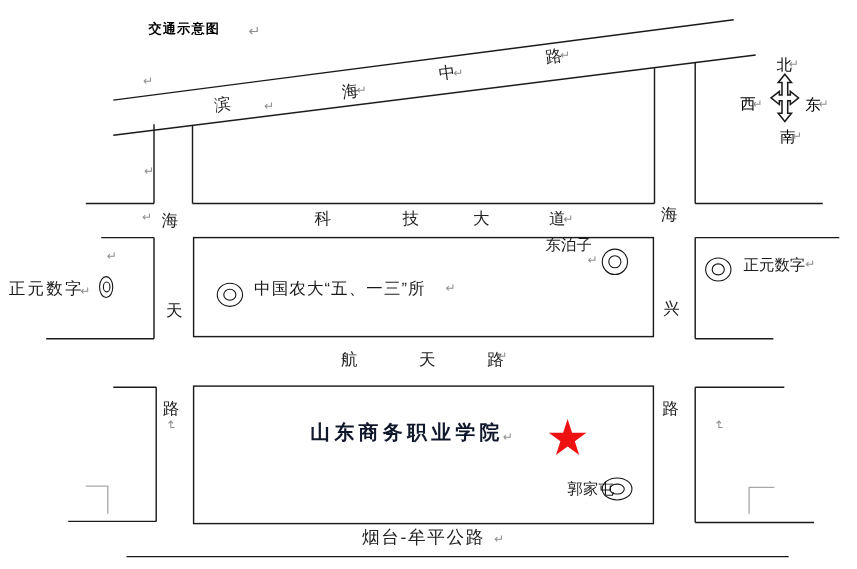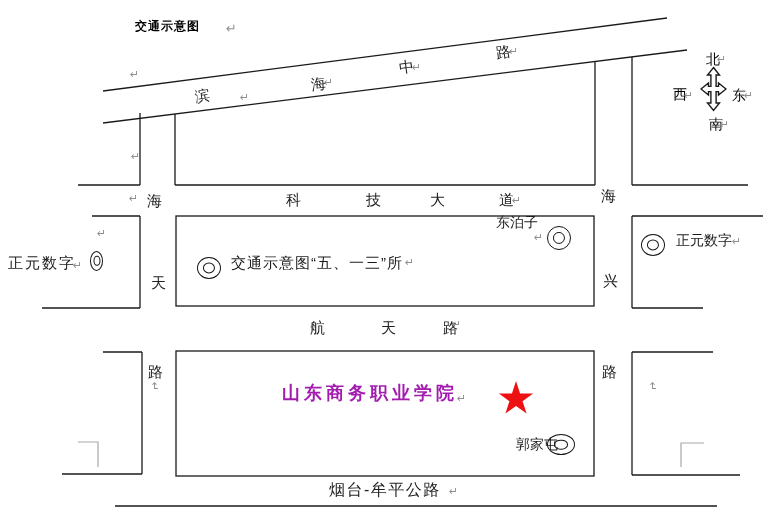--- a/index.html
+++ b/index.html
@@ -3,21 +3,21 @@
 <meta charset="utf-8">
 <style>
   html,body{margin:0;padding:0;background:#fff;}
   .map{position:relative;width:779px;height:517px;background:#ffffff;overflow:hidden;
        font-family:"Liberation Sans","DejaVu Sans",sans-serif;color:#1a1a1a;}
   .map svg.lines{position:absolute;left:0;top:0;}
   .t{position:absolute;white-space:nowrap;line-height:1;}
   .c{font-size:15px;color:#222;}
   .diag{transform:rotate(-7.5deg);}
   .title{font-size:12px;font-weight:bold;letter-spacing:1px;color:#000;}
-  .college{font-size:18px;font-weight:bold;letter-spacing:4px;color:#a21caf;}
+  .college{font-size:18px;font-weight:bold;letter-spacing:4px;color:#0f172a;}
   .place14{font-size:14px;}
   .place15{font-size:15px;}
   .hw{font-size:16px;letter-spacing:1.5px;color:#222;}
   .compass-l{font-size:14px;color:#000;}
   .mark{position:absolute;font-size:11px;color:#8f8f8f;line-height:1;}
   .mark.rot{transform:rotate(90deg);}
   .poi{position:absolute;border:1.6px solid #151515;border-radius:50%;box-sizing:border-box;}
   .poi::after{content:"";position:absolute;left:50%;top:50%;transform:translate(-50%,-50%);
               width:46%;height:46%;border:1.6px solid #151515;border-radius:50%;}
   .abs{position:absolute;}
@@ -94,21 +94,21 @@
   <span class="t c" style="left:603px;top:273px;">兴</span>
   <span class="t c" style="left:602px;top:364px;">路</span>
 
   <span class="t c" style="left:310px;top:320px;">航</span>
   <span class="t c" style="left:381px;top:320px;">天</span>
   <span class="t c" style="left:443px;top:320px;">路</span>
 
   <div class="t hw" style="left:329px;top:482px;">烟台-牟平公路</div>
 
   <div class="t place15" style="left:8px;top:255px;letter-spacing:2px;">正元数字</div>
-  <div class="t place15" style="left:231px;top:255px;letter-spacing:1px;">交通示意图“五、一三”所</div>
+  <div class="t place15" style="left:231px;top:255px;letter-spacing:1px;">中国农大“五、一三”所</div>
   <div class="t place14" style="left:496px;top:215px;">东泊子</div>
   <div class="t place14" style="left:676px;top:233px;">正元数字</div>
   <div class="t college" style="left:282px;top:384px;">山东商务职业学院</div>
   <div class="t place14" style="left:516px;top:437px;">郭家屯</div>
 
   <div class="poi" style="left:90px;top:251px;width:13px;height:20px;"></div>
   <div class="poi" style="left:197px;top:257px;width:24px;height:22px;"></div>
   <div class="poi" style="left:547px;top:226px;width:24px;height:24px;"></div>
   <div class="poi" style="left:641px;top:234px;width:24px;height:22px;"></div>
   <div class="poi" style="left:547px;top:434px;width:28px;height:21px;"></div>

